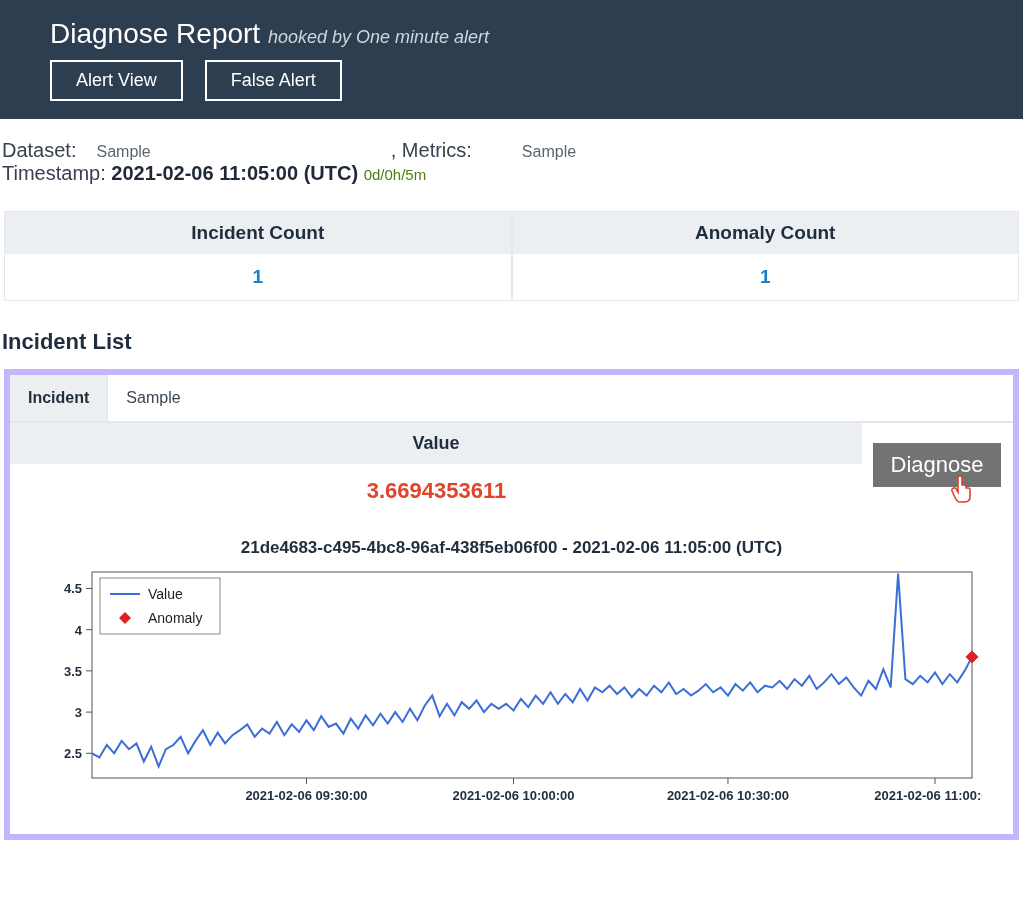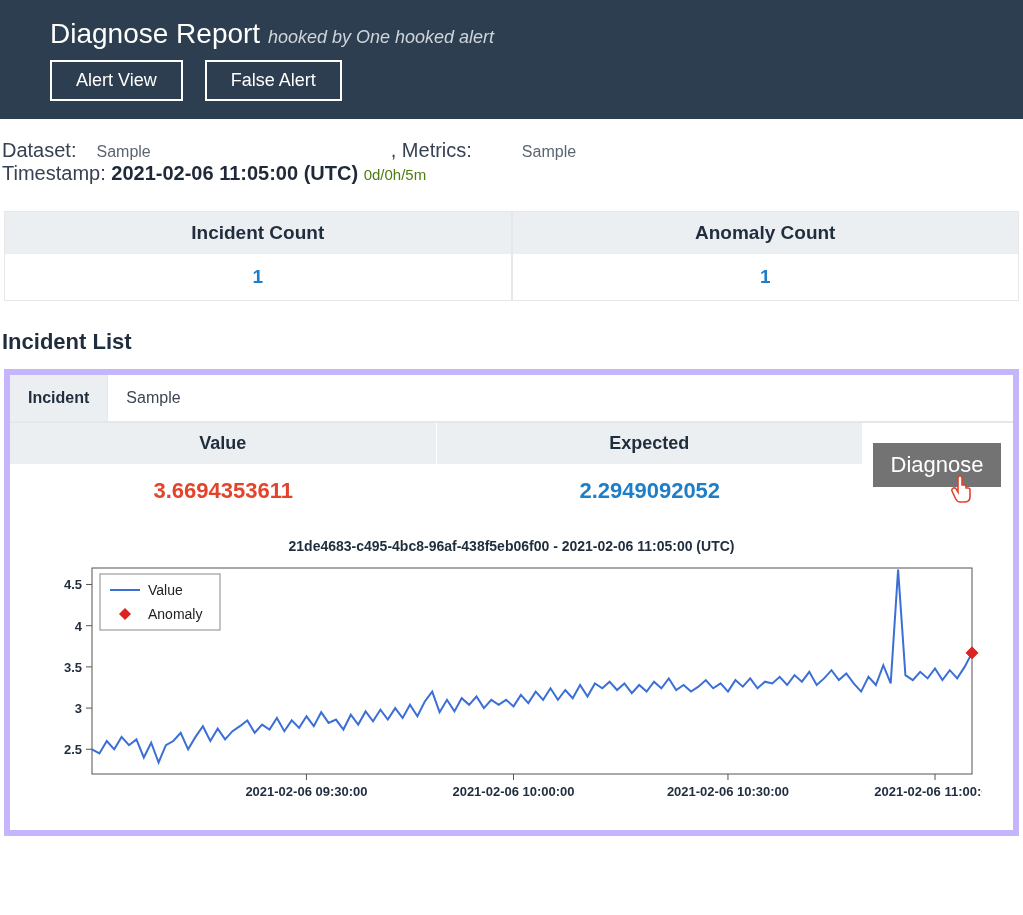--- a/index.html
+++ b/index.html
@@ -162,35 +162,35 @@
     color: #e2432a;
     pointer-events: none;
   }
 
   .chart-area {
     padding: 20px 30px 10px 30px;
   }
   .chart-title {
     text-align: center;
     font-weight: 700;
-    font-size: 14px;
+    font-size: 17px;
     margin-bottom: 6px;
     color: #1f2d3d;
   }
   .chart-svg { display: block; margin: 0 auto; }
 </style>
 </head>
 <body>
 
 <div class="header">
   <h1 class="header-title">
     <span>Diagnose Report</span>
     <span class="hooked">
       <span>hooked by</span>
-      <span>One hooked alert</span>
+      <span>One minute alert</span>
     </span>
   </h1>
   <div class="header-buttons">
     <button class="header-btn">Alert View</button>
     <button class="header-btn">False Alert</button>
   </div>
 </div>
 
 <div class="meta">
   <div class="meta-row1">
@@ -224,24 +224,20 @@
   <div class="inc-tabs">
     <div class="inc-tab">Incident</div>
     <div class="inc-tab-text">Sample</div>
   </div>
 
   <div class="val-row">
     <div class="val-cols">
       <div class="val-col">
         <div class="val-head">Value</div>
         <div class="val-body c-red">3.6694353611</div>
-      </div>
-      <div class="val-col">
-        <div class="val-head">Expected</div>
-        <div class="val-body c-blue">2.2949092052</div>
       </div>
     </div>
     <div class="diag-wrap">
       <button class="diag-btn">Diagnose</button>
       <span class="cursor-icon">
         <svg width="26" height="28" viewBox="0 0 26 28">
           <path d="M9 3 C9 1.5 10 1 11 1 C12 1 13 1.5 13 3 L13 10 L15 10 C16 10 17 10.5 17 12 L17 13 L19 13 C20 13 21 13.5 21 15 L21 22 C21 25 19 27 15 27 L11 27 C9 27 7.5 25.5 6.5 23.5 L3 16 C2.5 15 3 13.5 4.5 13 C6 12.5 7 13.5 7.5 14.5 L9 17 Z" fill="#fff" stroke="#e2432a" stroke-width="1.6"></path>
         </svg>
       </span>
     </div>

